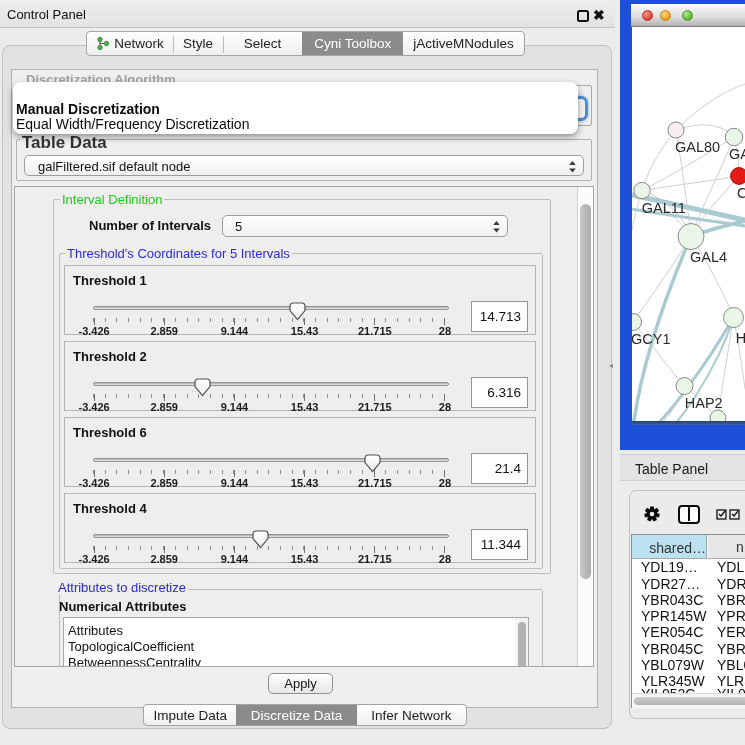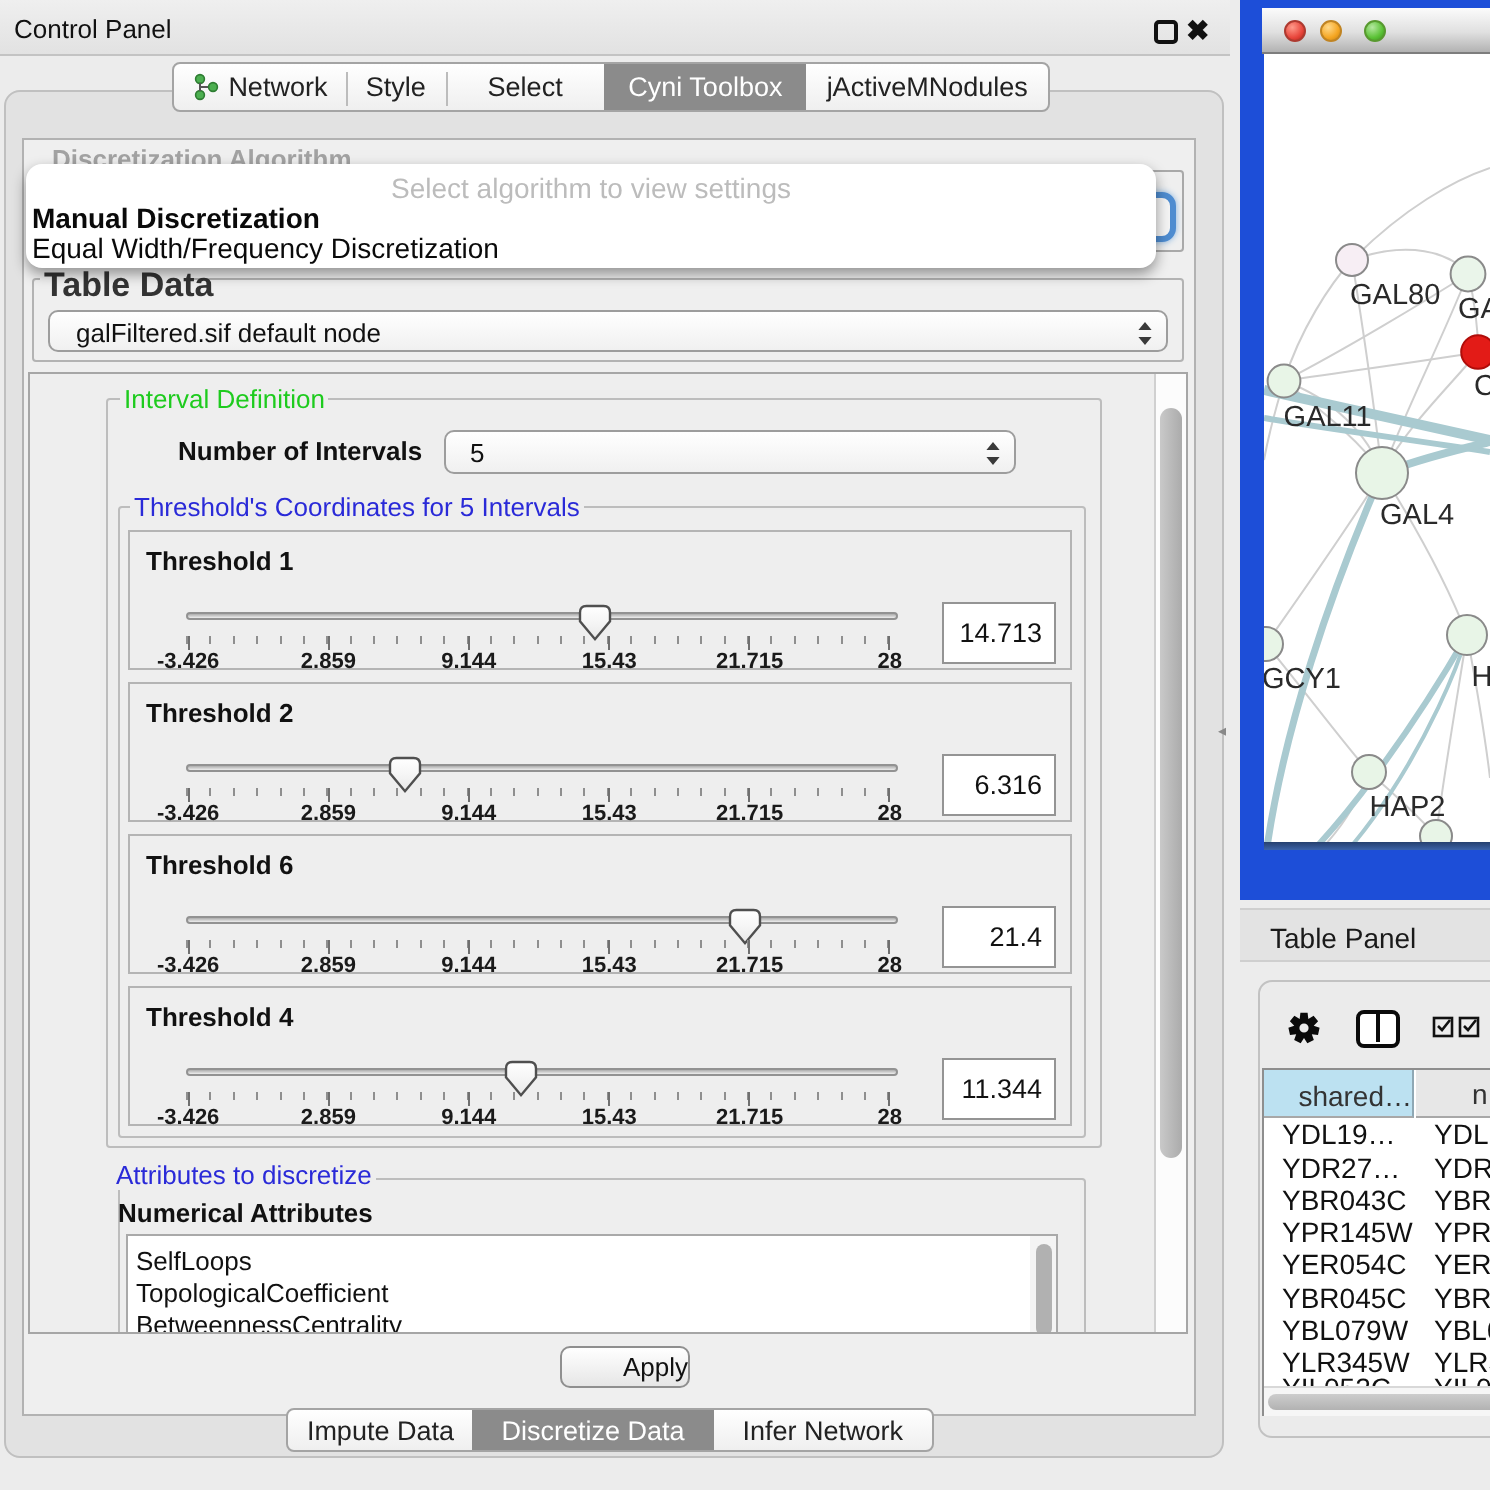--- a/index.html
+++ b/index.html
@@ -69,22 +69,22 @@
   .vbox { position:absolute; left:406px; top:35px; width:57px; height:31px; background:#fff;
     border:1px solid #949494; font-size:13.5px; color:#111; text-align:right; line-height:29px; padding-right:6px; }
 
   
   #numattr { position:absolute; left:44px; top:412px; font-size:13px; font-weight:bold; color:#111; }
   #attrlist { position:absolute; left:48px; top:430px; width:466px; height:51px; background:#fff; border:1px solid #a9a9a9; overflow:hidden; }
   .litem { position:absolute; left:4px; font-size:13px; color:#111; }
   #attr-track { position:absolute; right:0; top:0; width:13px; height:49px; background:#f4f4f4; }
   #attr-sb { position:absolute; right:2.5px; top:4px; width:8px; height:46px; background:#b1b1b1; border-radius:4px; }
 
-  #applybtn { left:280px; top:673px; width:65px; height:21px; background:linear-gradient(#ffffff,#e6e6e6);
-    border:1px solid #8f8f8f; border-radius:5px; font-size:13px; color:#111; text-align:right; line-height:19px; }
+  #applybtn { left:268px; top:673px; width:65px; height:21px; background:linear-gradient(#ffffff,#e6e6e6);
+    border:1px solid #8f8f8f; border-radius:5px; font-size:13px; color:#111; text-align:center; line-height:19px; }
 
   
   #netwin { left:620px; top:0; width:125px; height:450px; background:#1d4ed8; }
   #nettitle { left:11px; top:4px; width:114px; height:23px;
     background:linear-gradient(#fbfbfb 0%, #e0e0e0 55%, #b2b2b2 100%); border-bottom:1px solid #7d7d7d; }
   .light { position:absolute; top:5.5px; width:11px; height:11px; border-radius:50%; }
   #netcanvas { left:12px; top:27px; width:113px; height:394px; background:#fff; }
   #netshadow { left:12px; top:421px; width:113px; height:4px; background:linear-gradient(#25406f,#3c63a7); }
 
   #tablepanelbar { left:620px; top:454px; width:125px; height:27px; background:#e3e3e3;
@@ -268,41 +268,40 @@
       <div class="slabel" style="left:214.6px;">15.43</div>
       <div class="slabel" style="left:284.8px;">21.715</div>
       <div class="slabel" style="left:354.9px;">28</div>
     <div class="vbox">11.344</div>
   </div>
 
   <div class="group abs" style="left:44px; top:402px; width:484px; height:100px;"></div>
   <div class="gtitle" style="left:41px; top:393px; color:#2a2ad8;">Attributes to discretize</div>
   <div id="numattr">Numerical Attributes</div>
   <div id="attrlist">
-    <div class="litem" style="top:4.5px;">SelfLoops</div>
+    <div class="litem" style="top:4.5px;">Attributes</div>
     <div class="litem" style="top:20.6px;">TopologicalCoefficient</div>
     <div class="litem" style="top:36.7px;">BetweennessCentrality</div>
     <div id="attr-track"></div>
       <div id="attr-sb"></div>
   </div>
 
   <div class="abs" id="vsb-track"></div>
   <div class="abs" id="vsb-thumb"></div>
 </div>
 
 <div class="abs" id="applybtn">Apply</div>
 
 <div class="abs tabstrip" style="left:143px; top:704px; width:324px; height:22px;">
   <div class="tab presel" style="width:93px;">Impute Data</div>
   <div class="tab sel" style="width:121px;">Discretize Data</div>
   <div class="tab" style="width:110px;">Infer Network</div>
 </div>
 
 <div class="abs" id="dropdown">
-  <div class="abs" id="dd-hint">Select algorithm to view settings</div>
   <div class="abs" id="dd-i2">Equal Width/Frequency Discretization</div>
   <div class="abs" id="dd-i1">Manual Discretization</div>
 </div>
 
 <div class="abs" style="left:609px; top:361px; font-size:8px; color:#888;">◂</div>
 
 <div class="abs" id="netwin">
   <div class="abs" id="nettitle">
     <div class="light" style="left:11px; background:radial-gradient(circle at 35% 30%, #ff9a8a, #e8463c 60%, #b02318); border:1px solid #ad3a30;"></div>
     <div class="light" style="left:29px; background:radial-gradient(circle at 35% 30%, #ffd98a, #f5a623 60%, #c67f0e); border:1px solid #c08423;"></div>

